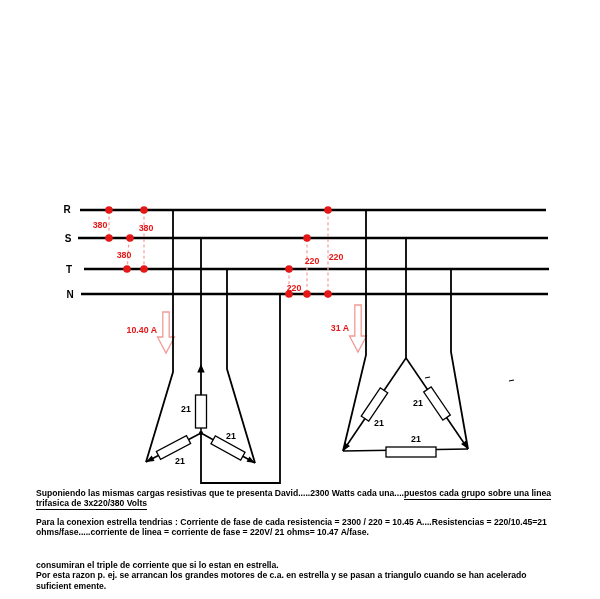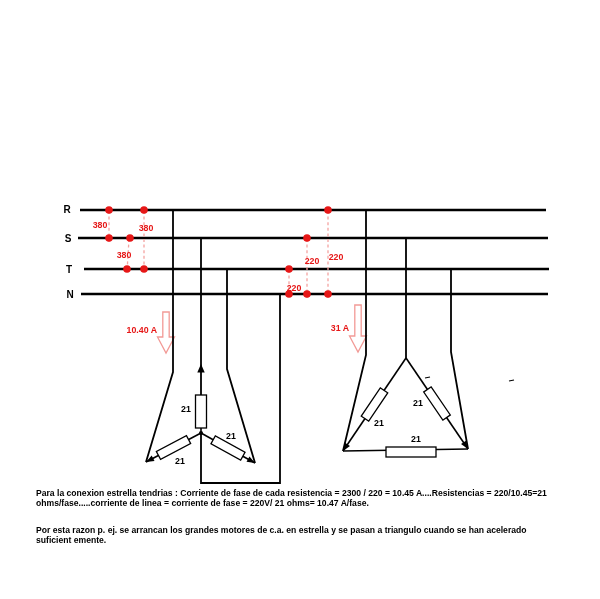--- a/index.html
+++ b/index.html
@@ -3,21 +3,21 @@
 <meta charset="utf-8">
 <style>
   html,body{margin:0;padding:0;background:#ffffff;}
   .stage{position:relative;width:600px;height:599px;background:#fff;overflow:hidden;
          font-family:"Liberation Sans",sans-serif;}
   .diagram-svg{position:absolute;left:0;top:0;}
   .notes{position:absolute;left:36px;top:488px;width:524px;
          font-size:8.6px;line-height:10.3px;font-weight:bold;color:#000;}
   .notes p{margin:0;}
   .notes .gap1{margin-bottom:8px;}
-  .notes .gap2{margin-bottom:16px;}
+  .notes .gap2{margin-bottom:23px;}
   .ul{border-bottom:1.6px solid #000;padding-bottom:0.5px;}
   svg text{font-family:"Liberation Sans",sans-serif;font-weight:bold;}
   .phase-lbl{font-size:10px;fill:#000;}
   .volt-lbl{font-size:8.8px;}
   .amp-lbl{font-size:8.8px;}
   .ohm-lbl{font-size:8.8px;fill:#000;}
 </style>
 </head>
 <body>
 
@@ -127,17 +127,19 @@
       <line x1="509" y1="381" x2="514" y2="380" stroke-width="1.2"></line>
     </g>
     <g>
       <text x="379" y="426" text-anchor="middle" class="ohm-lbl">21</text>
       <text x="418" y="406" text-anchor="middle" class="ohm-lbl">21</text>
       <text x="416" y="442" text-anchor="middle" class="ohm-lbl">21</text>
     </g>
   </svg>
 
   <div class="notes">
+    <p class="gap1"><span>Suponiendo las mismas cargas resistivas que te presenta David.....2300 Watts cada una....</span><span class="ul">puestos cada grupo sobre una linea trifasica de 3x220/380 Volts</span></p>
     <p class="gap2">Para la conexion estrella tendrias : Corriente de fase de cada resistencia = 2300 / 220 = 10.45 A....Resistencias = 220/10.45=21 ohms/fase.....corriente de linea = corriente de fase = 220V/ 21 ohms= 10.47 A/fase.</p>
+    <p>consumiran el triple de corriente que si lo estan en estrella.</p>
     <p>Por esta razon p. ej. se arrancan los grandes motores de c.a. en estrella y se pasan a triangulo cuando se han acelerado suficient emente.</p>
   </div>
 
 </div>
 
 </body></html>

